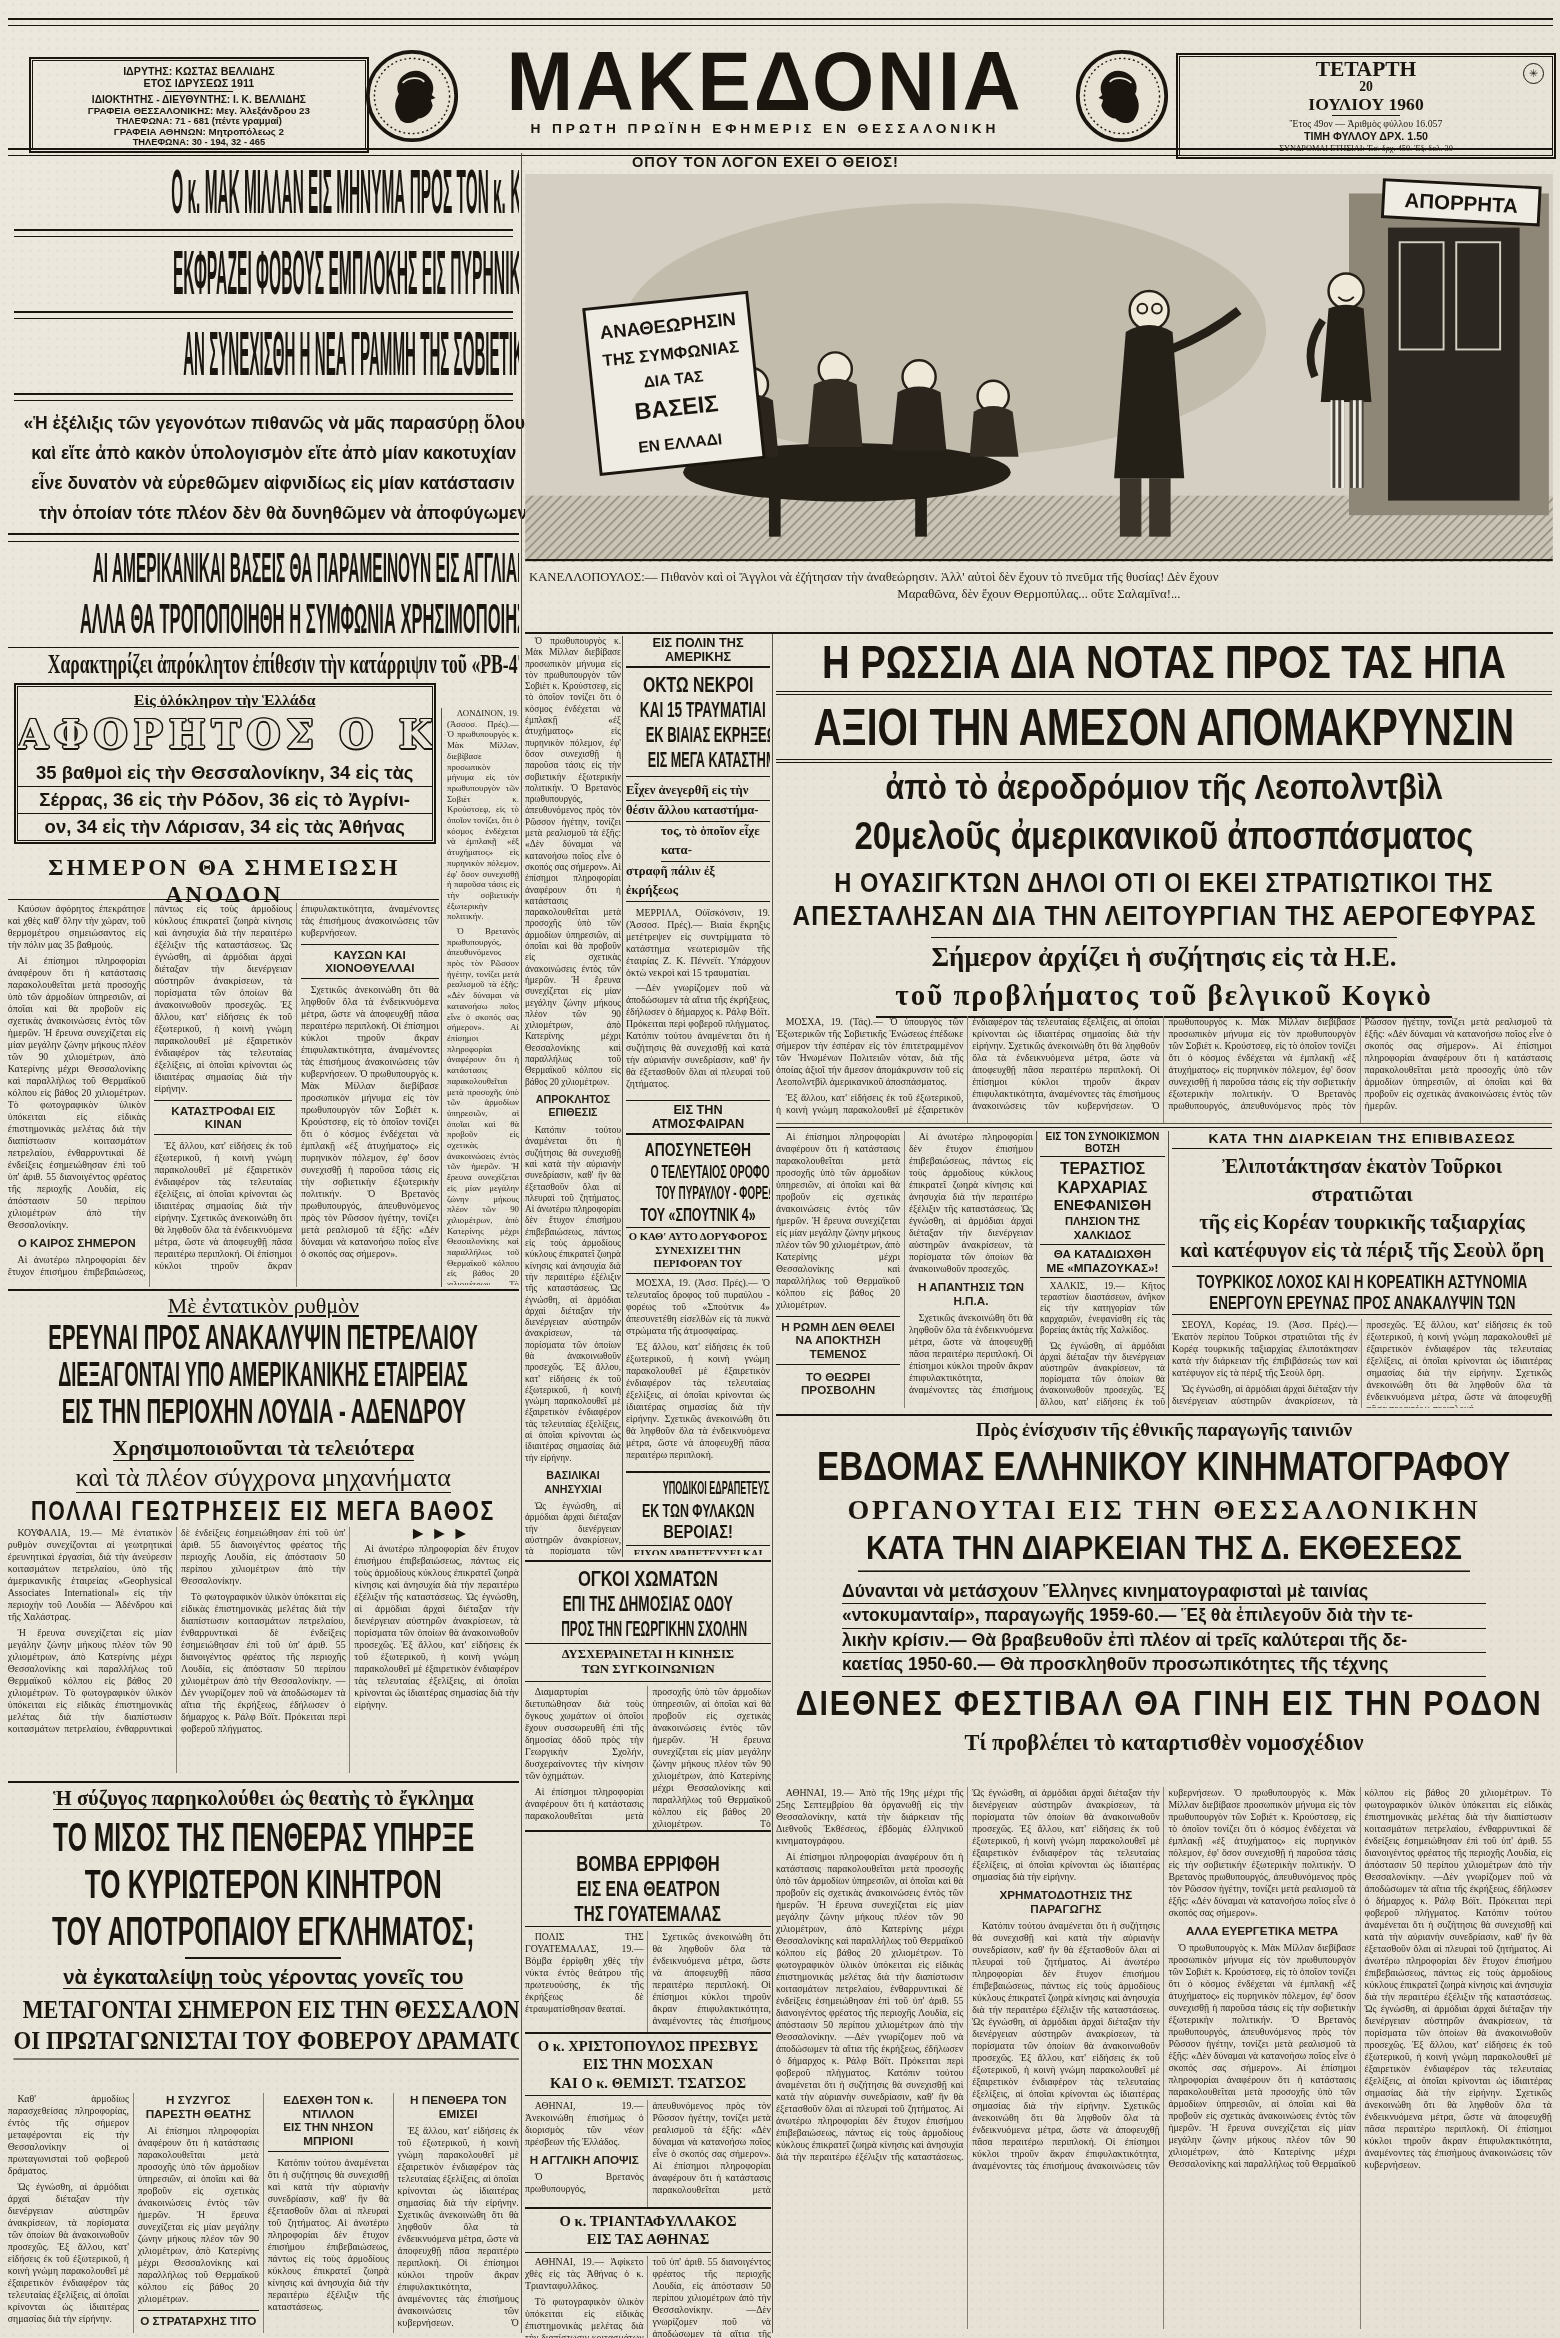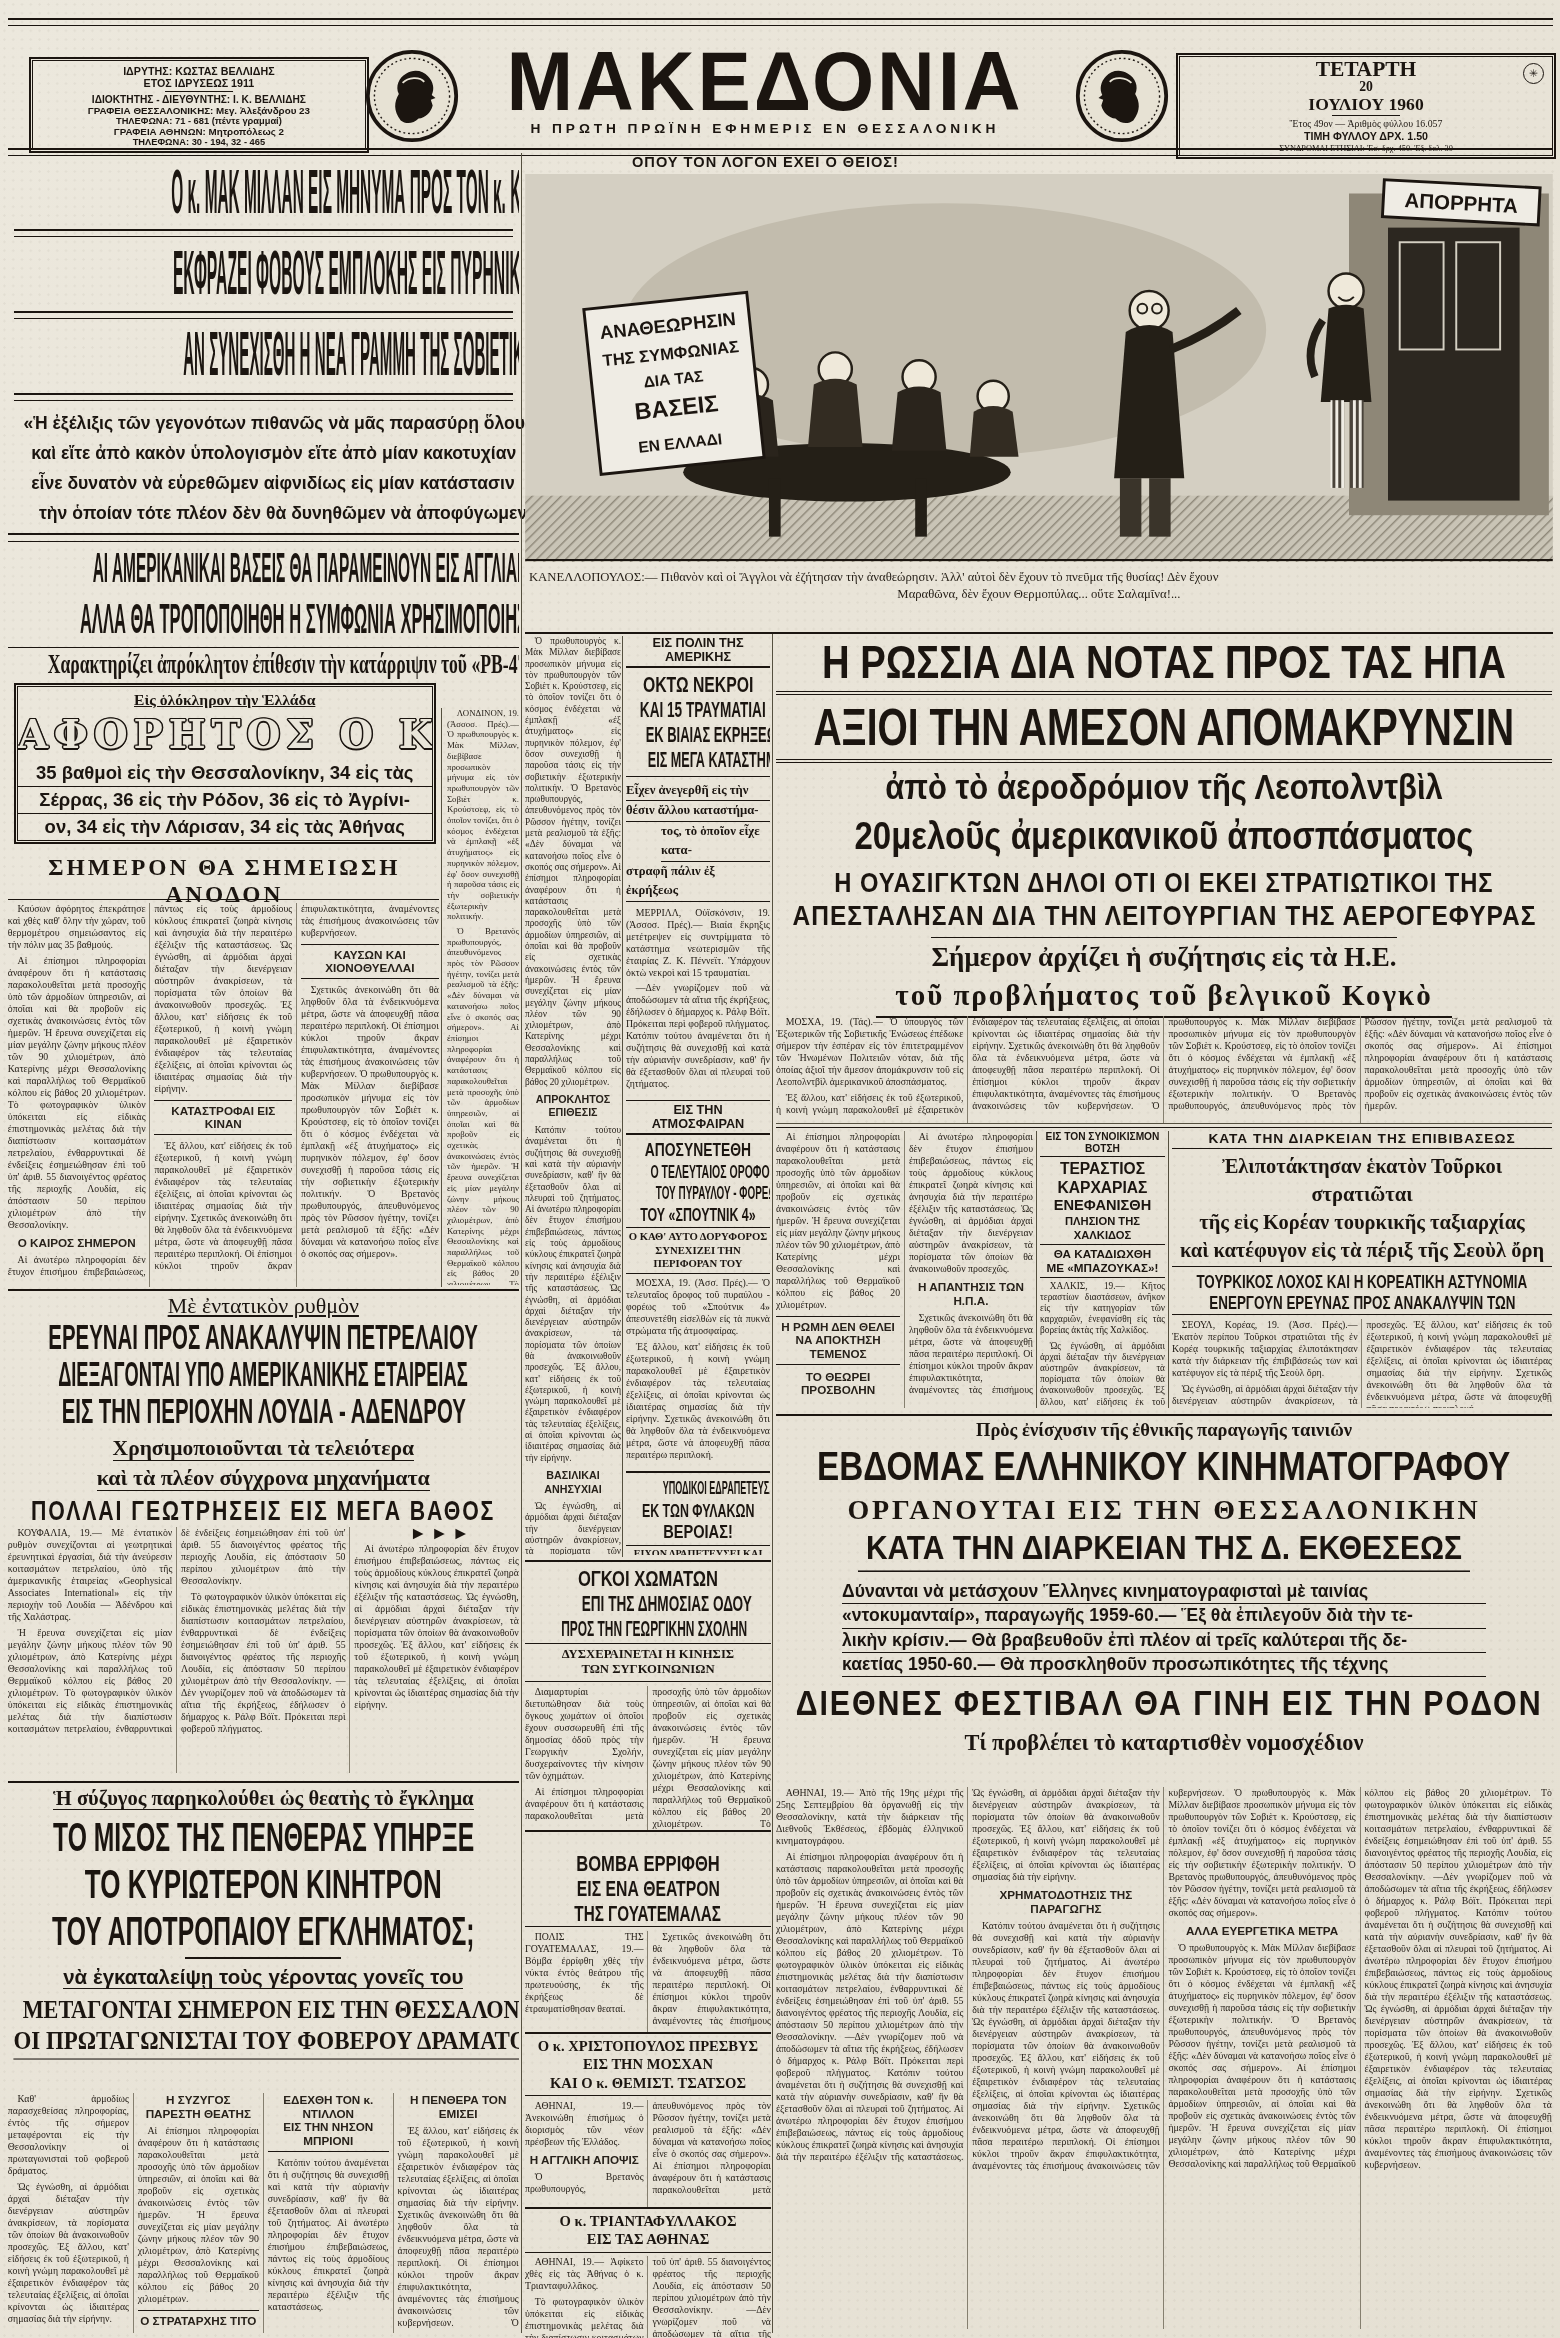--- a/index.html
+++ b/index.html
@@ -365,21 +365,21 @@
     <p><span>ΑΘΗΝΑΙ, 19.— Ἀπὸ τῆς 19ης μέχρι τῆς 25ης Σεπτεμβρίου θὰ ὀργανωθῇ εἰς τὴν Θεσσαλονίκην, κατὰ τὴν διάρκειαν τῆς Διεθνοῦς Ἐκθέσεως, ἑβδομὰς ἑλληνικοῦ κινηματογράφου.</span></p>
     <p>Αἱ ἐπίσημοι πληροφορίαι ἀναφέρουν ὅτι ἡ κατάστασις παρακολουθεῖται μετὰ προσοχῆς ὑπὸ τῶν ἁρμοδίων ὑπηρεσιῶν, αἱ ὁποῖαι καὶ θὰ προβοῦν εἰς σχετικὰς ἀνακοινώσεις ἐντὸς τῶν ἡμερῶν. Ἡ ἔρευνα συνεχίζεται εἰς μίαν μεγάλην ζώνην μήκους πλέον τῶν 90 χιλιομέτρων, ἀπὸ Κατερίνης μέχρι Θεσσαλονίκης καὶ παραλλήλως τοῦ Θερμαϊκοῦ κόλπου εἰς βάθος 20 χιλιομέτρων. Τὸ φωτογραφικὸν ὑλικὸν ὑπόκειται εἰς εἰδικὰς ἐπιστημονικὰς μελέτας διὰ τὴν διαπίστωσιν κοιτασμάτων πετρελαίου, ἐνθαρρυντικαὶ δὲ ἐνδείξεις ἐσημειώθησαν ἐπὶ τοῦ ὑπ' ἀριθ. 55 διανοιγέντος φρέατος τῆς περιοχῆς Λουδία, εἰς ἀπόστασιν 50 περίπου χιλιομέτρων ἀπὸ τὴν Θεσσαλονίκην. —Δὲν γνωρίζομεν ποῦ νὰ ἀποδώσωμεν τὰ αἴτια τῆς ἐκρήξεως, ἐδήλωσεν ὁ δήμαρχος κ. Ράλφ Βόϊτ. Πρόκειται περὶ φοβεροῦ πλήγματος. Κατόπιν τούτου ἀναμένεται ὅτι ἡ συζήτησις θὰ συνεχισθῇ καὶ κατὰ τὴν αὐριανὴν συνεδρίασιν, καθ' ἣν θὰ ἐξετασθοῦν ὅλαι αἱ πλευραὶ τοῦ ζητήματος. Αἱ ἀνωτέρω πληροφορίαι δὲν ἔτυχον ἐπισήμου ἐπιβεβαιώσεως, πάντως εἰς τοὺς ἁρμοδίους κύκλους ἐπικρατεῖ ζωηρὰ κίνησις καὶ ἀνησυχία διὰ τὴν περαιτέρω ἐξέλιξιν τῆς καταστάσεως. Ὡς ἐγνώσθη, αἱ ἁρμόδιαι ἀρχαὶ διέταξαν τὴν διενέργειαν αὐστηρῶν ἀνακρίσεων, τὰ πορίσματα τῶν ὁποίων θὰ ἀνακοινωθοῦν προσεχῶς. Ἐξ ἄλλου, κατ' εἰδήσεις ἐκ τοῦ ἐξωτερικοῦ, ἡ κοινὴ γνώμη παρακολουθεῖ μὲ ἐξαιρετικὸν ἐνδιαφέρον τὰς τελευταίας ἐξελίξεις, αἱ ὁποῖαι κρίνονται ὡς ἰδιαιτέρας σημασίας διὰ τὴν εἰρήνην.</p>
     <div class="subhead">ΧΡΗΜΑΤΟΔΟΤΗΣΙΣ ΤΗΣ ΠΑΡΑΓΩΓΗΣ</div>
     <p>Κατόπιν τούτου ἀναμένεται ὅτι ἡ συζήτησις θὰ συνεχισθῇ καὶ κατὰ τὴν αὐριανὴν συνεδρίασιν, καθ' ἣν θὰ ἐξετασθοῦν ὅλαι αἱ πλευραὶ τοῦ ζητήματος. Αἱ ἀνωτέρω πληροφορίαι δὲν ἔτυχον ἐπισήμου ἐπιβεβαιώσεως, πάντως εἰς τοὺς ἁρμοδίους κύκλους ἐπικρατεῖ ζωηρὰ κίνησις καὶ ἀνησυχία διὰ τὴν περαιτέρω ἐξέλιξιν τῆς καταστάσεως. Ὡς ἐγνώσθη, αἱ ἁρμόδιαι ἀρχαὶ διέταξαν τὴν διενέργειαν αὐστηρῶν ἀνακρίσεων, τὰ πορίσματα τῶν ὁποίων θὰ ἀνακοινωθοῦν προσεχῶς. Ἐξ ἄλλου, κατ' εἰδήσεις ἐκ τοῦ ἐξωτερικοῦ, ἡ κοινὴ γνώμη παρακολουθεῖ μὲ ἐξαιρετικὸν ἐνδιαφέρον τὰς τελευταίας ἐξελίξεις, αἱ ὁποῖαι κρίνονται ὡς ἰδιαιτέρας σημασίας διὰ τὴν εἰρήνην. Σχετικῶς ἀνεκοινώθη ὅτι θὰ ληφθοῦν ὅλα τὰ ἐνδεικνυόμενα μέτρα, ὥστε νὰ ἀποφευχθῇ πᾶσα περαιτέρω περιπλοκή. Οἱ ἐπίσημοι κύκλοι τηροῦν ἄκραν ἐπιφυλακτικότητα, ἀναμένοντες τὰς ἐπισήμους ἀνακοινώσεις τῶν κυβερνήσεων. Ὁ πρωθυπουργὸς κ. Μὰκ Μίλλαν διεβίβασε προσωπικὸν μήνυμα εἰς τὸν πρωθυπουργὸν τῶν Σοβιὲτ κ. Κρούστσεφ, εἰς τὸ ὁποῖον τονίζει ὅτι ὁ κόσμος ἐνδέχεται νὰ ἐμπλακῇ «ἐξ ἀτυχήματος» εἰς πυρηνικὸν πόλεμον, ἐφ' ὅσον συνεχισθῇ ἡ παροῦσα τάσις εἰς τὴν σοβιετικὴν ἐξωτερικὴν πολιτικήν. Ὁ Βρετανὸς πρωθυπουργός, ἀπευθυνόμενος πρὸς τὸν Ρῶσσον ἡγέτην, τονίζει μετὰ ρεαλισμοῦ τὰ ἑξῆς: «Δὲν δύναμαι νὰ κατανοήσω ποῖος εἶνε ὁ σκοπός σας σήμερον».</p>
     <div class="subhead">ΑΛΛΑ ΕΥΕΡΓΕΤΙΚΑ ΜΕΤΡΑ</div>
     <p>Ὁ πρωθυπουργὸς κ. Μὰκ Μίλλαν διεβίβασε προσωπικὸν μήνυμα εἰς τὸν πρωθυπουργὸν τῶν Σοβιὲτ κ. Κρούστσεφ, εἰς τὸ ὁποῖον τονίζει ὅτι ὁ κόσμος ἐνδέχεται νὰ ἐμπλακῇ «ἐξ ἀτυχήματος» εἰς πυρηνικὸν πόλεμον, ἐφ' ὅσον συνεχισθῇ ἡ παροῦσα τάσις εἰς τὴν σοβιετικὴν ἐξωτερικὴν πολιτικήν. Ὁ Βρετανὸς πρωθυπουργός, ἀπευθυνόμενος πρὸς τὸν Ρῶσσον ἡγέτην, τονίζει μετὰ ρεαλισμοῦ τὰ ἑξῆς: «Δὲν δύναμαι νὰ κατανοήσω ποῖος εἶνε ὁ σκοπός σας σήμερον». Αἱ ἐπίσημοι πληροφορίαι ἀναφέρουν ὅτι ἡ κατάστασις παρακολουθεῖται μετὰ προσοχῆς ὑπὸ τῶν ἁρμοδίων ὑπηρεσιῶν, αἱ ὁποῖαι καὶ θὰ προβοῦν εἰς σχετικὰς ἀνακοινώσεις ἐντὸς τῶν ἡμερῶν. Ἡ ἔρευνα συνεχίζεται εἰς μίαν μεγάλην ζώνην μήκους πλέον τῶν 90 χιλιομέτρων, ἀπὸ Κατερίνης μέχρι Θεσσαλονίκης καὶ παραλλήλως τοῦ Θερμαϊκοῦ κόλπου εἰς βάθος 20 χιλιομέτρων. Τὸ φωτογραφικὸν ὑλικὸν ὑπόκειται εἰς εἰδικὰς ἐπιστημονικὰς μελέτας διὰ τὴν διαπίστωσιν κοιτασμάτων πετρελαίου, ἐνθαρρυντικαὶ δὲ ἐνδείξεις ἐσημειώθησαν ἐπὶ τοῦ ὑπ' ἀριθ. 55 διανοιγέντος φρέατος τῆς περιοχῆς Λουδία, εἰς ἀπόστασιν 50 περίπου χιλιομέτρων ἀπὸ τὴν Θεσσαλονίκην. —Δὲν γνωρίζομεν ποῦ νὰ ἀποδώσωμεν τὰ αἴτια τῆς ἐκρήξεως, ἐδήλωσεν ὁ δήμαρχος κ. Ράλφ Βόϊτ. Πρόκειται περὶ φοβεροῦ πλήγματος. Κατόπιν τούτου ἀναμένεται ὅτι ἡ συζήτησις θὰ συνεχισθῇ καὶ κατὰ τὴν αὐριανὴν συνεδρίασιν, καθ' ἣν θὰ ἐξετασθοῦν ὅλαι αἱ πλευραὶ τοῦ ζητήματος. Αἱ ἀνωτέρω πληροφορίαι δὲν ἔτυχον ἐπισήμου ἐπιβεβαιώσεως, πάντως εἰς τοὺς ἁρμοδίους κύκλους ἐπικρατεῖ ζωηρὰ κίνησις καὶ ἀνησυχία διὰ τὴν περαιτέρω ἐξέλιξιν τῆς καταστάσεως. Ὡς ἐγνώσθη, αἱ ἁρμόδιαι ἀρχαὶ διέταξαν τὴν διενέργειαν αὐστηρῶν ἀνακρίσεων, τὰ πορίσματα τῶν ὁποίων θὰ ἀνακοινωθοῦν προσεχῶς. Ἐξ ἄλλου, κατ' εἰδήσεις ἐκ τοῦ ἐξωτερικοῦ, ἡ κοινὴ γνώμη παρακολουθεῖ μὲ ἐξαιρετικὸν ἐνδιαφέρον τὰς τελευταίας ἐξελίξεις, αἱ ὁποῖαι κρίνονται ὡς ἰδιαιτέρας σημασίας διὰ τὴν εἰρήνην. Σχετικῶς ἀνεκοινώθη ὅτι θὰ ληφθοῦν ὅλα τὰ ἐνδεικνυόμενα μέτρα, ὥστε νὰ ἀποφευχθῇ πᾶσα περαιτέρω περιπλοκή. Οἱ ἐπίσημοι κύκλοι τηροῦν ἄκραν ἐπιφυλακτικότητα, ἀναμένοντες τὰς ἐπισήμους ἀνακοινώσεις τῶν κυβερνήσεων.</p>
   </div>
 
   <div class="abs" style="left:525px;top:1560px;width:246px;height:772px;overflow:hidden;border-top:2px solid var(--ink);padding-top:3.9px;">
     <div class="hline" style="height:25px;"><span class="sy k" style="font-size:16.6px;transform:scale(1,1.3);">ΟΓΚΟΙ ΧΩΜΑΤΩΝ</span></div>
-    <div class="hline" style="height:25px;text-align:right;"><span class="sy k" style="font-size:16.6px;transform:scale(.82,1.3);">ΕΠΙ ΤΗΣ ΔΗΜΟΣΙΑΣ ΟΔΟΥ</span></div>
+    <div class="hline" style="height:25px;"><span class="sy k" style="font-size:16.6px;transform:scale(.82,1.3);">ΕΠΙ ΤΗΣ ΔΗΜΟΣΙΑΣ ΟΔΟΥ</span></div>
     <div class="hline" style="height:25px;"><span class="sy k" style="font-size:16.6px;transform:scale(.72,1.3);">ΠΡΟΣ ΤΗΝ ΓΕΩΡΓΙΚΗΝ ΣΧΟΛΗΝ</span></div>
     <div class="serif ctr" style="font-weight:bold;font-size:12.7px;line-height:15.6px;border-top:1px solid var(--ink);padding-top:2.9px;margin-top:2px;">ΔΥΣΧΕΡΑΙΝΕΤΑΙ Η ΚΙΝΗΣΙΣ</div>
     <div class="serif ctr" style="font-weight:bold;font-size:12.7px;line-height:15.6px;border-bottom:1px solid var(--ink);padding-bottom:2.9px;">ΤΩΝ ΣΥΓΚΟΙΝΩΝΙΩΝ</div>
     <div class="bodycol cols2" style="margin-top:3.9px;height:144px;">
       <p><span>Διαμαρτυρίαι διετυπώθησαν διὰ τοὺς ὄγκους χωμάτων οἱ ὁποῖοι ἔχουν συσσωρευθῆ ἐπὶ τῆς δημοσίας ὁδοῦ πρὸς τὴν Γεωργικὴν Σχολήν, δυσχεραίνοντες τὴν κίνησιν τῶν ὀχημάτων.</span></p>
       <p>Αἱ ἐπίσημοι πληροφορίαι ἀναφέρουν ὅτι ἡ κατάστασις παρακολουθεῖται μετὰ προσοχῆς ὑπὸ τῶν ἁρμοδίων ὑπηρεσιῶν, αἱ ὁποῖαι καὶ θὰ προβοῦν εἰς σχετικὰς ἀνακοινώσεις ἐντὸς τῶν ἡμερῶν. Ἡ ἔρευνα συνεχίζεται εἰς μίαν μεγάλην ζώνην μήκους πλέον τῶν 90 χιλιομέτρων, ἀπὸ Κατερίνης μέχρι Θεσσαλονίκης καὶ παραλλήλως τοῦ Θερμαϊκοῦ κόλπου εἰς βάθος 20 χιλιομέτρων. Τὸ φωτογραφικὸν ὑλικὸν ὑπόκειται εἰς εἰδικὰς ἐπιστημονικὰς μελέτας διὰ τὴν διαπίστωσιν κοιτασμάτων πετρελαίου, ἐνθαρρυντικαὶ δὲ ἐνδείξεις ἐσημειώθησαν ἐπὶ τοῦ ὑπ' ἀριθ. 55 διανοιγέντος φρέατος τῆς περιοχῆς Λουδία, εἰς ἀπόστασιν 50 περίπου χιλιομέτρων ἀπὸ τὴν Θεσσαλονίκην.</p>
     </div>
     <div class="hline" style="height:25px;border-top:2px solid var(--ink);padding-top:19px;"><span class="sy k" style="font-size:16.6px;transform:scale(1,1.3);">ΒΟΜΒΑ ΕΡΡΙΦΘΗ</span></div>
     <div class="hline" style="height:25px;"><span class="sy k" style="font-size:16.6px;transform:scale(.95,1.3);">ΕΙΣ ΕΝΑ ΘΕΑΤΡΟΝ</span></div>
     <div class="hline" style="height:25px;border-bottom:1px solid var(--ink);"><span class="sy k" style="font-size:16.6px;transform:scale(.92,1.3);">ΤΗΣ ΓΟΥΑΤΕΜΑΛΑΣ</span></div>
@@ -410,21 +410,21 @@
     </div>
     <div class="hline" style="height:37px;">
       <span class="sy k" style="font-size:21.5px;transform:scale(.85,1.6);">ΔΙΕΞΑΓΟΝΤΑΙ ΥΠΟ ΑΜΕΡΙΚΑΝΙΚΗΣ ΕΤΑΙΡΕΙΑΣ</span>
     </div>
     <div class="hline" style="height:37px;">
       <span class="sy k" style="font-size:21.5px;transform:scale(.95,1.6);">ΕΙΣ ΤΗΝ ΠΕΡΙΟΧΗΝ ΛΟΥΔΙΑ - ΑΔΕΝΔΡΟΥ</span>
     </div>
     <div class="serif ctr" style="font-weight:bold;font-size:21.5px;line-height:29px;margin-top:3.9px;">
       <span class="deckline">Χρησιμοποιοῦνται τὰ τελειότερα</span>
     </div>
-    <div class="serif ctr" style="font-weight:bold;font-size:22px;line-height:29px;">
+    <div class="serif ctr" style="font-weight:normal;font-size:26px;line-height:29px;">
       <span class="deckline">καὶ τὰ πλέον σύγχρονα μηχανήματα</span>
     </div>
     <div class="hline" style="height:33px;margin-top:3.9px;">
       <span class="sy k" style="font-size:22.4px;letter-spacing:2px;transform:scale(.95,1.2);border-bottom:2px solid var(--ink);padding:0 7.8px 2.9px;">ΠΟΛΛΑΙ ΓΕΩΤΡΗΣΕΙΣ ΕΙΣ ΜΕΓΑ ΒΑΘΟΣ</span>
     </div>
   </div>
 
   <div class="abs bodycol cols3" style="left:7.8px;top:1527px;width:511px;height:246px;">
     <p><span>ΚΟΥΦΑΛΙΑ, 19.— Μὲ ἐντατικὸν ρυθμὸν συνεχίζονται αἱ γεωτρητικαὶ ἐρευνητικαὶ ἐργασίαι, διὰ τὴν ἀνεύρεσιν κοιτασμάτων πετρελαίου, ὑπὸ τῆς ἀμερικανικῆς ἑταιρείας «Geophysical Associates International» εἰς τὴν περιοχὴν τοῦ Λουδία — Ἀδένδρου καὶ τῆς Χαλάστρας.</span></p>
     <p>Ἡ ἔρευνα συνεχίζεται εἰς μίαν μεγάλην ζώνην μήκους πλέον τῶν 90 χιλιομέτρων, ἀπὸ Κατερίνης μέχρι Θεσσαλονίκης καὶ παραλλήλως τοῦ Θερμαϊκοῦ κόλπου εἰς βάθος 20 χιλιομέτρων. Τὸ φωτογραφικὸν ὑλικὸν ὑπόκειται εἰς εἰδικὰς ἐπιστημονικὰς μελέτας διὰ τὴν διαπίστωσιν κοιτασμάτων πετρελαίου, ἐνθαρρυντικαὶ δὲ ἐνδείξεις ἐσημειώθησαν ἐπὶ τοῦ ὑπ' ἀριθ. 55 διανοιγέντος φρέατος τῆς περιοχῆς Λουδία, εἰς ἀπόστασιν 50 περίπου χιλιομέτρων ἀπὸ τὴν Θεσσαλονίκην.</p>

